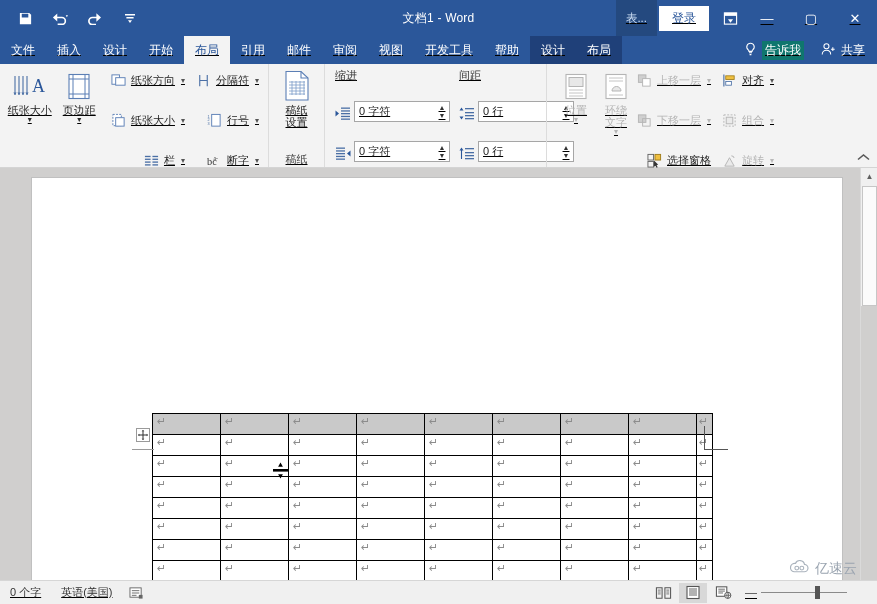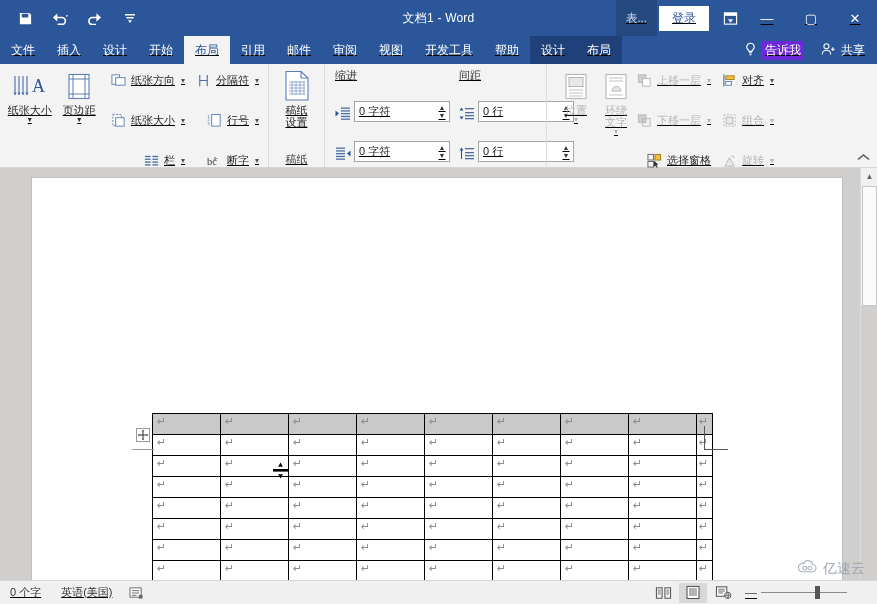--- a/index.html
+++ b/index.html
@@ -55,21 +55,21 @@
     color: #fff; font-size: 12px; display: flex; align-items: center;
     padding: 0 11px; cursor: pointer; white-space: nowrap;
   }
   .tab.active { background: #f3f3f3; color: #2b579a; }
   .ctx-wrap { display: flex; background: #1f4079; }
   .tab-right { margin-left: auto; display: flex; align-items: center; }
   .tellme {
     display: flex; align-items: center; gap: 5px; color: #fff; font-size: 12px;
     padding: 0 9px; cursor: pointer;
   }
-  .tellme-label { background: #6d28d9; padding: 1px 3px; }
+  .tellme-label { background: #0f766e; padding: 1px 3px; }
   .sharebtn {
     display: flex; align-items: center; gap: 5px; color: #fff; font-size: 12px;
     padding: 0 12px 0 8px; cursor: pointer;
   }
 
   
   .ribbon {
     height: 104px; background: #f3f3f3; border-bottom: 1px solid #d4d4d4;
     display: flex; align-items: stretch; flex: 0 0 104px; position: relative;
   }
@@ -185,21 +185,21 @@
     cursor: pointer; color: #555;
   }
   .viewbtn.active { background: #d8d8d8; }
   .zoomwrap { display: flex; align-items: center; gap: 6px; padding: 0 6px; }
   .zoom-minus, .zoom-plus { font-size: 12px; color: #555; cursor: pointer; width: 10px; text-align: center; }
   .zoom-track { width: 86px; height: 1px; background: #8a8a8a; position: relative; cursor: pointer; }
   .zoom-thumb {
     position: absolute; left: 54px; top: -6px; width: 5px; height: 13px; background: #555;
   }
   .watermark {
-    position: absolute; right: 12px; top: -22px; display: flex; align-items: center; gap: 4px;
+    position: absolute; right: 20px; top: -22px; display: flex; align-items: center; gap: 4px;
     color: #9aa4b0; font-size: 14px; pointer-events: none;
   }
 </style>
 </head>
 <body>
 
 <div class="app">
 
   <div class="titlebar">
     <div class="qat">

